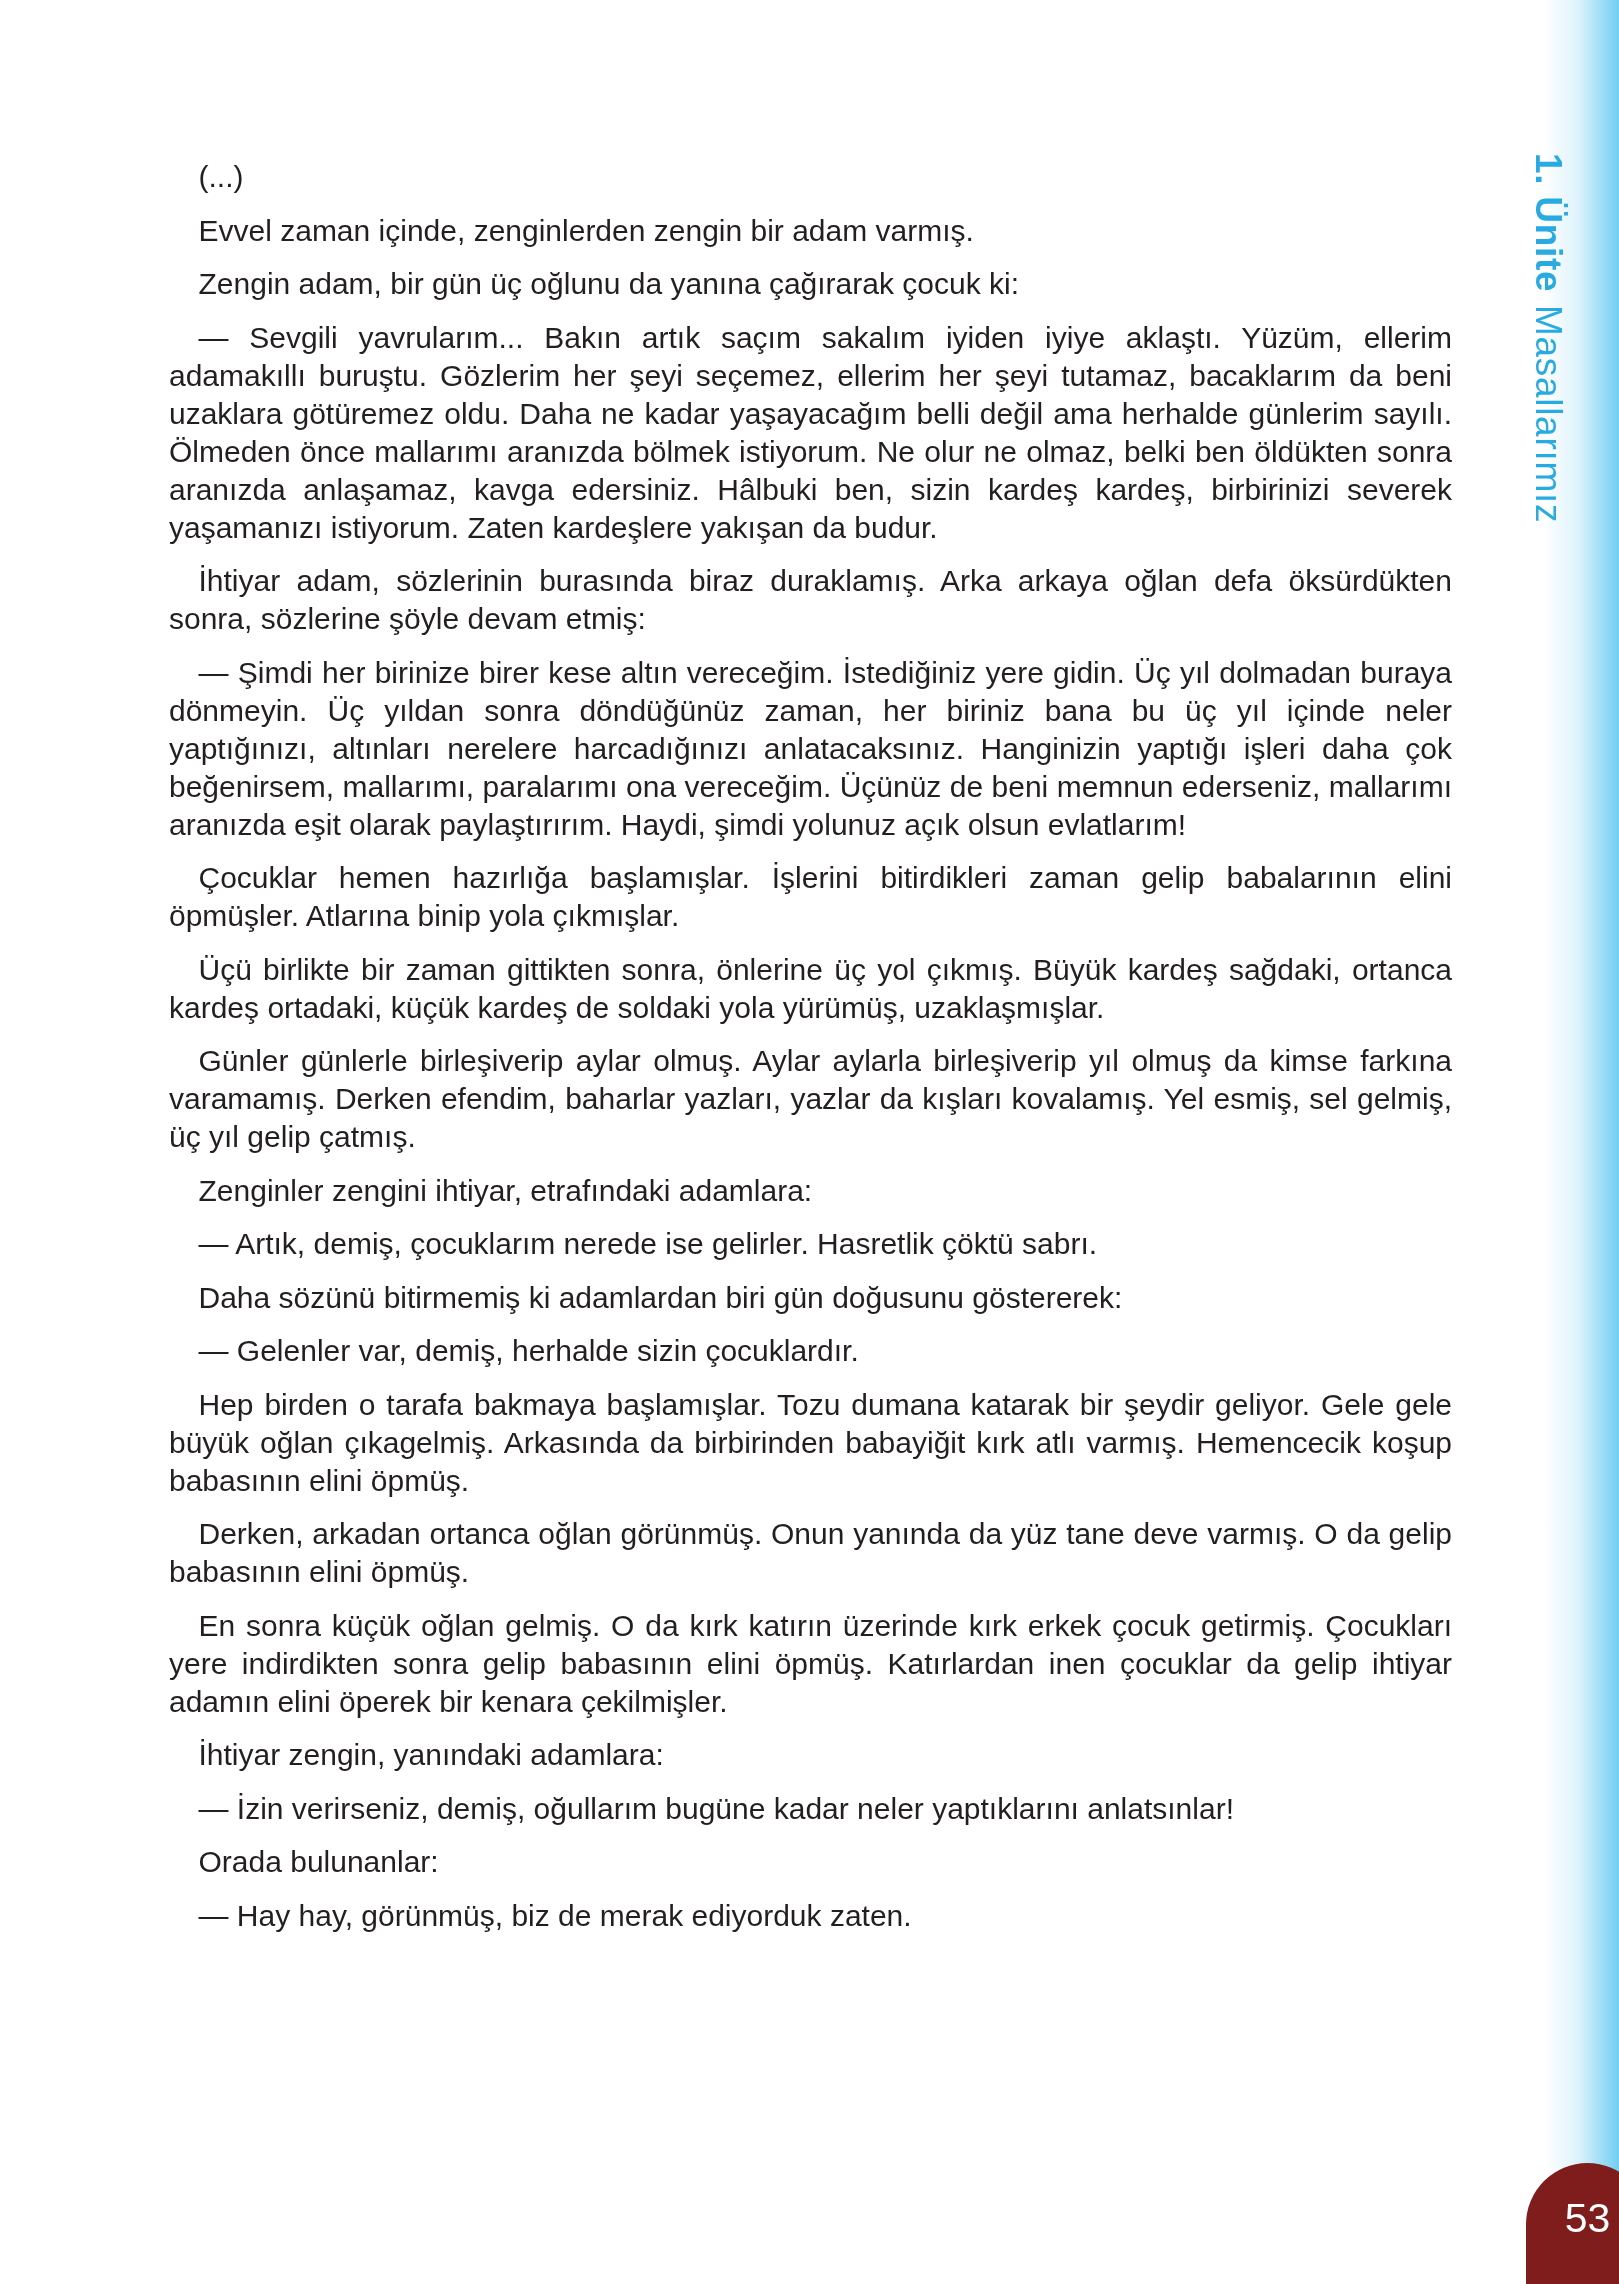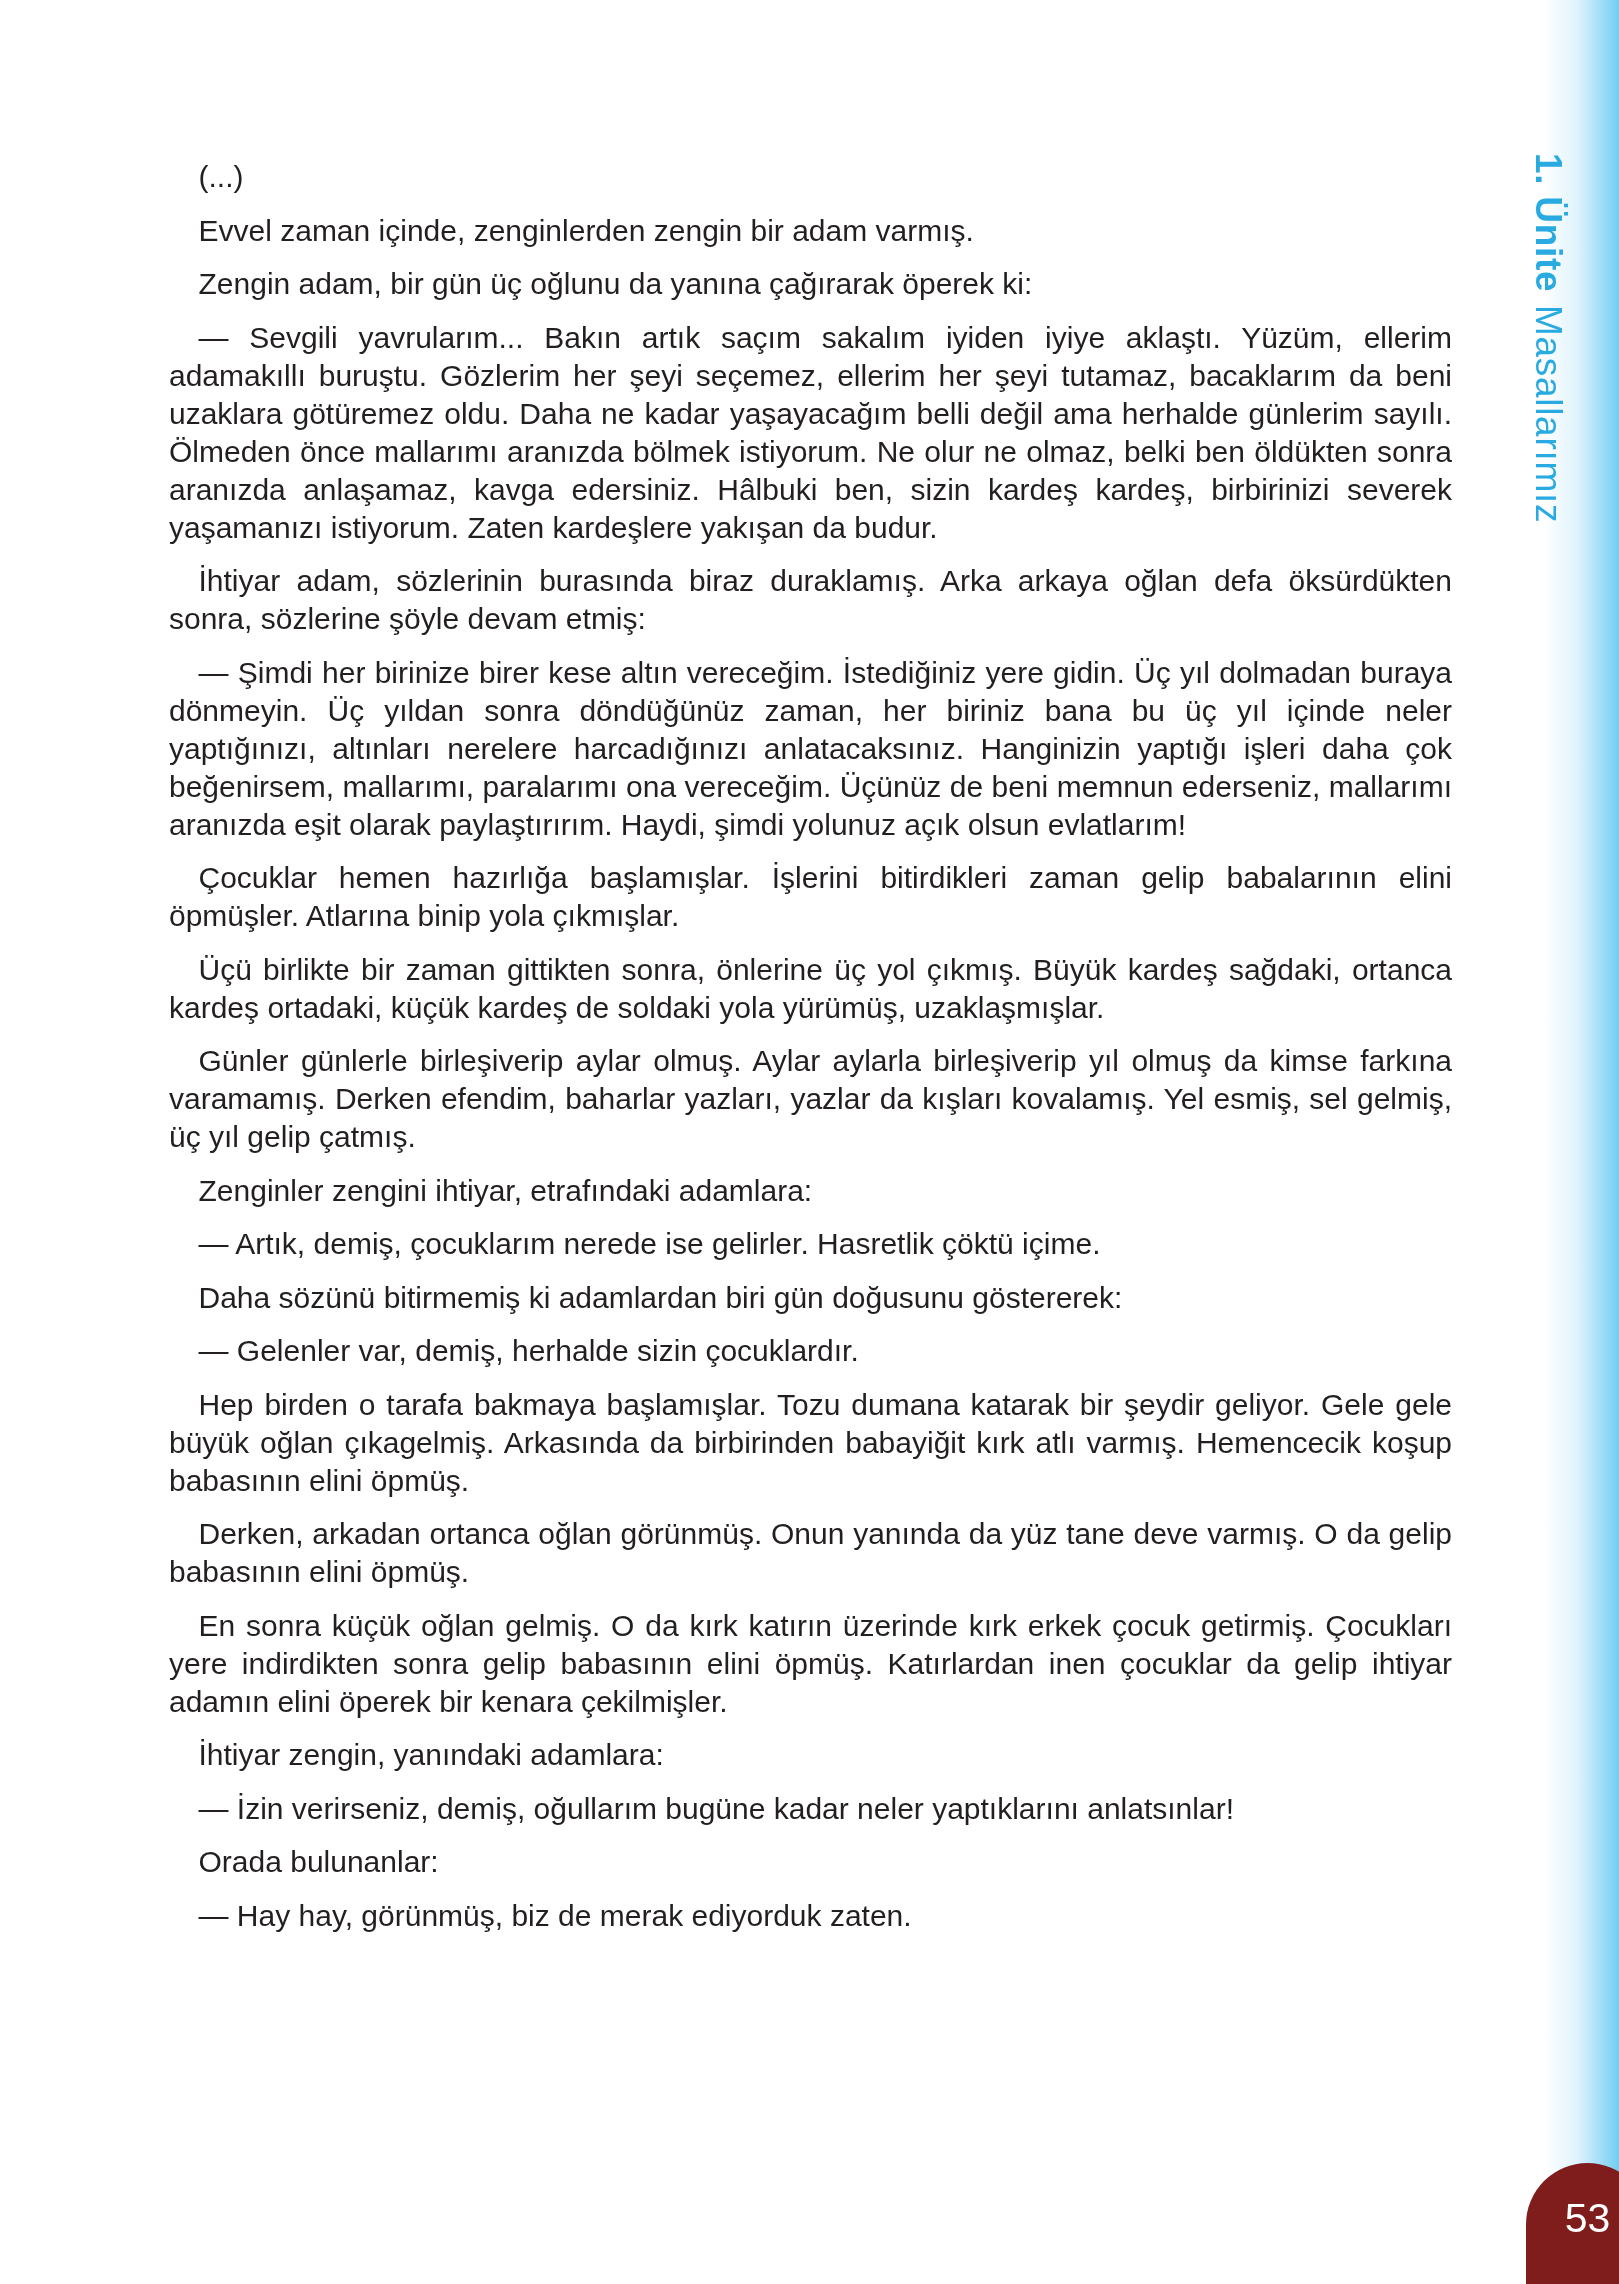--- a/index.html
+++ b/index.html
@@ -82,29 +82,29 @@
   <div class="side-band"></div>
 
   <div class="vertical-title">
     <span class="unit-label">1. Ünite</span><span class="unit-title">Masallarımız</span>
   </div>
 
   <main class="story">
     <div id="paras">
         <p class="para">(...)</p>
         <p class="para">Evvel zaman içinde, zenginlerden zengin bir adam varmış.</p>
-        <p class="para">Zengin adam, bir gün üç oğlunu da yanına çağırarak öperek ki:</p>
+        <p class="para">Zengin adam, bir gün üç oğlunu da yanına çağırarak çocuk ki:</p>
         <p class="para">— Sevgili yavrularım... Bakın artık saçım sakalım iyiden iyiye aklaştı. Yüzüm, ellerim adamakıllı buruştu. Gözlerim her şeyi seçemez, ellerim her şeyi tutamaz, bacaklarım da beni uzaklara götüremez oldu. Daha ne kadar yaşayacağım belli değil ama herhalde günlerim sayılı. Ölmeden önce mallarımı aranızda bölmek istiyorum. Ne olur ne olmaz, belki ben öldükten sonra aranızda anlaşamaz, kavga edersiniz. Hâlbuki ben, sizin kardeş kardeş, birbirinizi severek yaşamanızı istiyorum. Zaten kardeşlere yakışan da budur.</p>
         <p class="para">İhtiyar adam, sözlerinin burasında biraz duraklamış. Arka arkaya oğlan defa öksürdükten sonra, sözlerine şöyle devam etmiş:</p>
         <p class="para">— Şimdi her birinize birer kese altın vereceğim. İstediğiniz yere gidin. Üç yıl dolmadan buraya dönmeyin. Üç yıldan sonra döndüğünüz zaman, her biriniz bana bu üç yıl içinde neler yaptığınızı, altınları nerelere harcadığınızı anlatacaksınız. Hanginizin yaptığı işleri daha çok beğenirsem, mallarımı, paralarımı ona vereceğim. Üçünüz de beni memnun ederseniz, mallarımı aranızda eşit olarak paylaştırırım. Haydi, şimdi yolunuz açık olsun evlatlarım!</p>
         <p class="para">Çocuklar hemen hazırlığa başlamışlar. İşlerini bitirdikleri zaman gelip babalarının elini öpmüşler. Atlarına binip yola çıkmışlar.</p>
         <p class="para">Üçü birlikte bir zaman gittikten sonra, önlerine üç yol çıkmış. Büyük kardeş sağdaki, ortanca kardeş ortadaki, küçük kardeş de soldaki yola yürümüş, uzaklaşmışlar.</p>
         <p class="para">Günler günlerle birleşiverip aylar olmuş. Aylar aylarla birleşiverip yıl olmuş da kimse farkına varamamış. Derken efendim, baharlar yazları, yazlar da kışları kovalamış. Yel esmiş, sel gelmiş, üç yıl gelip çatmış.</p>
         <p class="para">Zenginler zengini ihtiyar, etrafındaki adamlara:</p>
-        <p class="para">— Artık, demiş, çocuklarım nerede ise gelirler. Hasretlik çöktü içime.</p>
+        <p class="para">— Artık, demiş, çocuklarım nerede ise gelirler. Hasretlik çöktü sabrı.</p>
         <p class="para">Daha sözünü bitirmemiş ki adamlardan biri gün doğusunu göstererek:</p>
         <p class="para">— Gelenler var, demiş, herhalde sizin çocuklardır.</p>
         <p class="para">Hep birden o tarafa bakmaya başlamışlar. Tozu dumana katarak bir şeydir geliyor. Gele gele büyük oğlan çıkagelmiş. Arkasında da birbirinden babayiğit kırk atlı varmış. Hemencecik koşup babasının elini öpmüş.</p>
         <p class="para">Derken, arkadan ortanca oğlan görünmüş. Onun yanında da yüz tane deve varmış. O da gelip babasının elini öpmüş.</p>
         <p class="para">En sonra küçük oğlan gelmiş. O da kırk katırın üzerinde kırk erkek çocuk getirmiş. Çocukları yere indirdikten sonra gelip babasının elini öpmüş. Katırlardan inen çocuklar da gelip ihtiyar adamın elini öperek bir kenara çekilmişler.</p>
         <p class="para">İhtiyar zengin, yanındaki adamlara:</p>
         <p class="para">— İzin verirseniz, demiş, oğullarım bugüne kadar neler yaptıklarını anlatsınlar!</p>
         <p class="para">Orada bulunanlar:</p>
         <p class="para">— Hay hay, görünmüş, biz de merak ediyorduk zaten.</p>
       </div>

